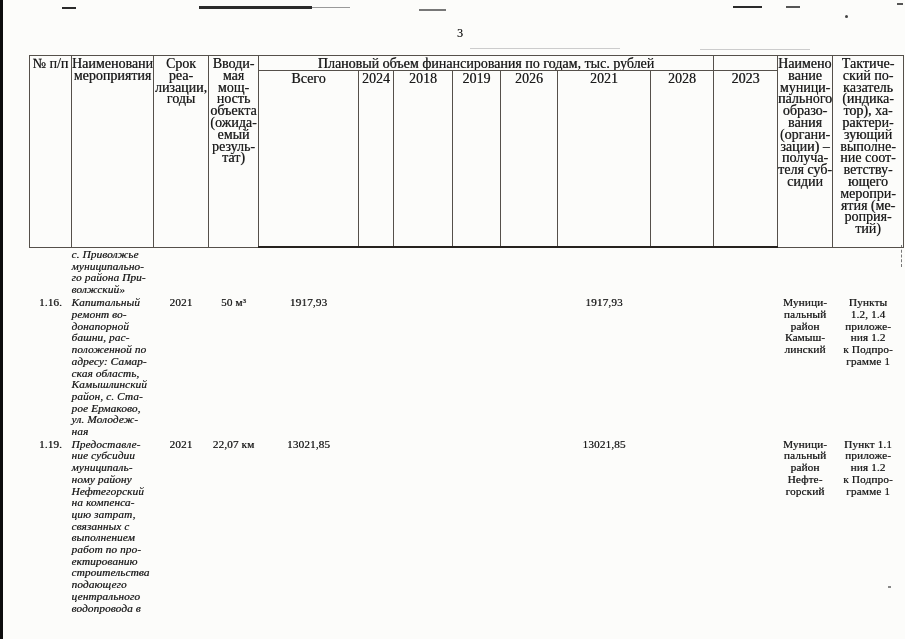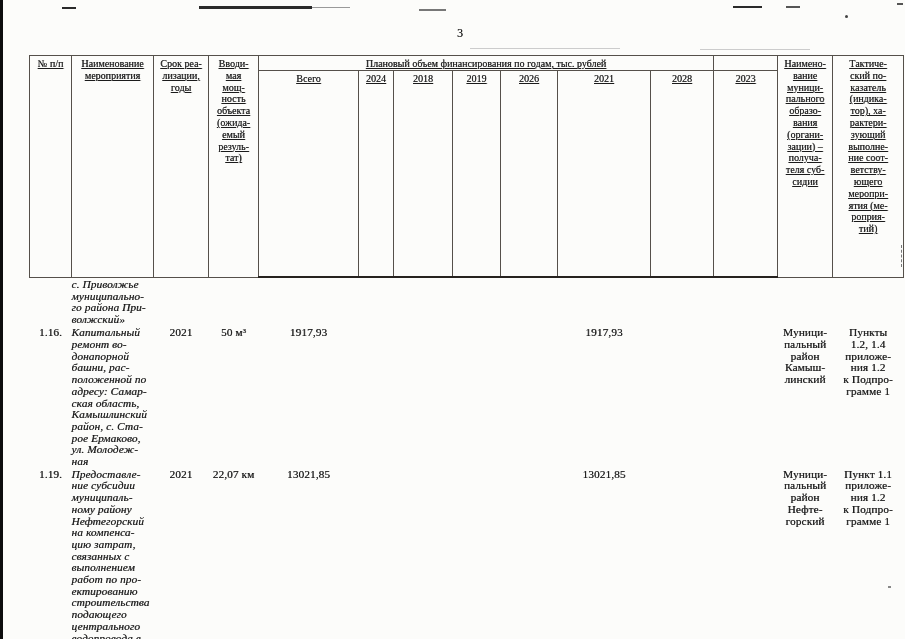--- a/index.html
+++ b/index.html
@@ -12,26 +12,26 @@
   .left-bar { position:absolute; left:0; top:0; width:3px; height:639px; background:#0d0d0d; }
   .artifact { position:absolute; background:#2a2a2a; }
   .page-num { position:absolute; left:440px; top:26px; width:40px; text-align:center; font-size:12px; }
 
   table.fin {
     position:absolute; left:29px; top:55px; width:874px;
     border-collapse:collapse; table-layout:fixed;
   }
   table.fin th {
     border:1px solid #55504a;
-    font-weight:normal; font-size:10px; line-height:11.8px;
+    font-weight:normal; font-size:14px; line-height:11.8px;
     vertical-align:top; text-align:center;
-    padding:2px 0 0 0; white-space:pre-line; overflow:hidden;text-decoration:underline;
+    padding:2px 0 0 0; white-space:pre-line; overflow:hidden;
   }
   tr.hr1 { height:13px; }
-  tr.hr2 { height:207px; }
+  tr.hr2 { height:177px; }
   th.fin-title { font-size:11px; line-height:11px; padding-top:1px; }
   tr.hr2 th, th[rowspan] { border-bottom:2.5px solid #26221e; }
 
   table.fin td {
     border:none; font-size:11.3px; line-height:11.7px; letter-spacing:0.1px;
     vertical-align:top; white-space:pre-line; padding:1px 0 0 0; overflow:visible;
   }
   td.cell-num  { text-align:center; padding-left:4px; }
   td.cell-name { text-align:left;font-style:italic; }
   td.center    { text-align:center; }

